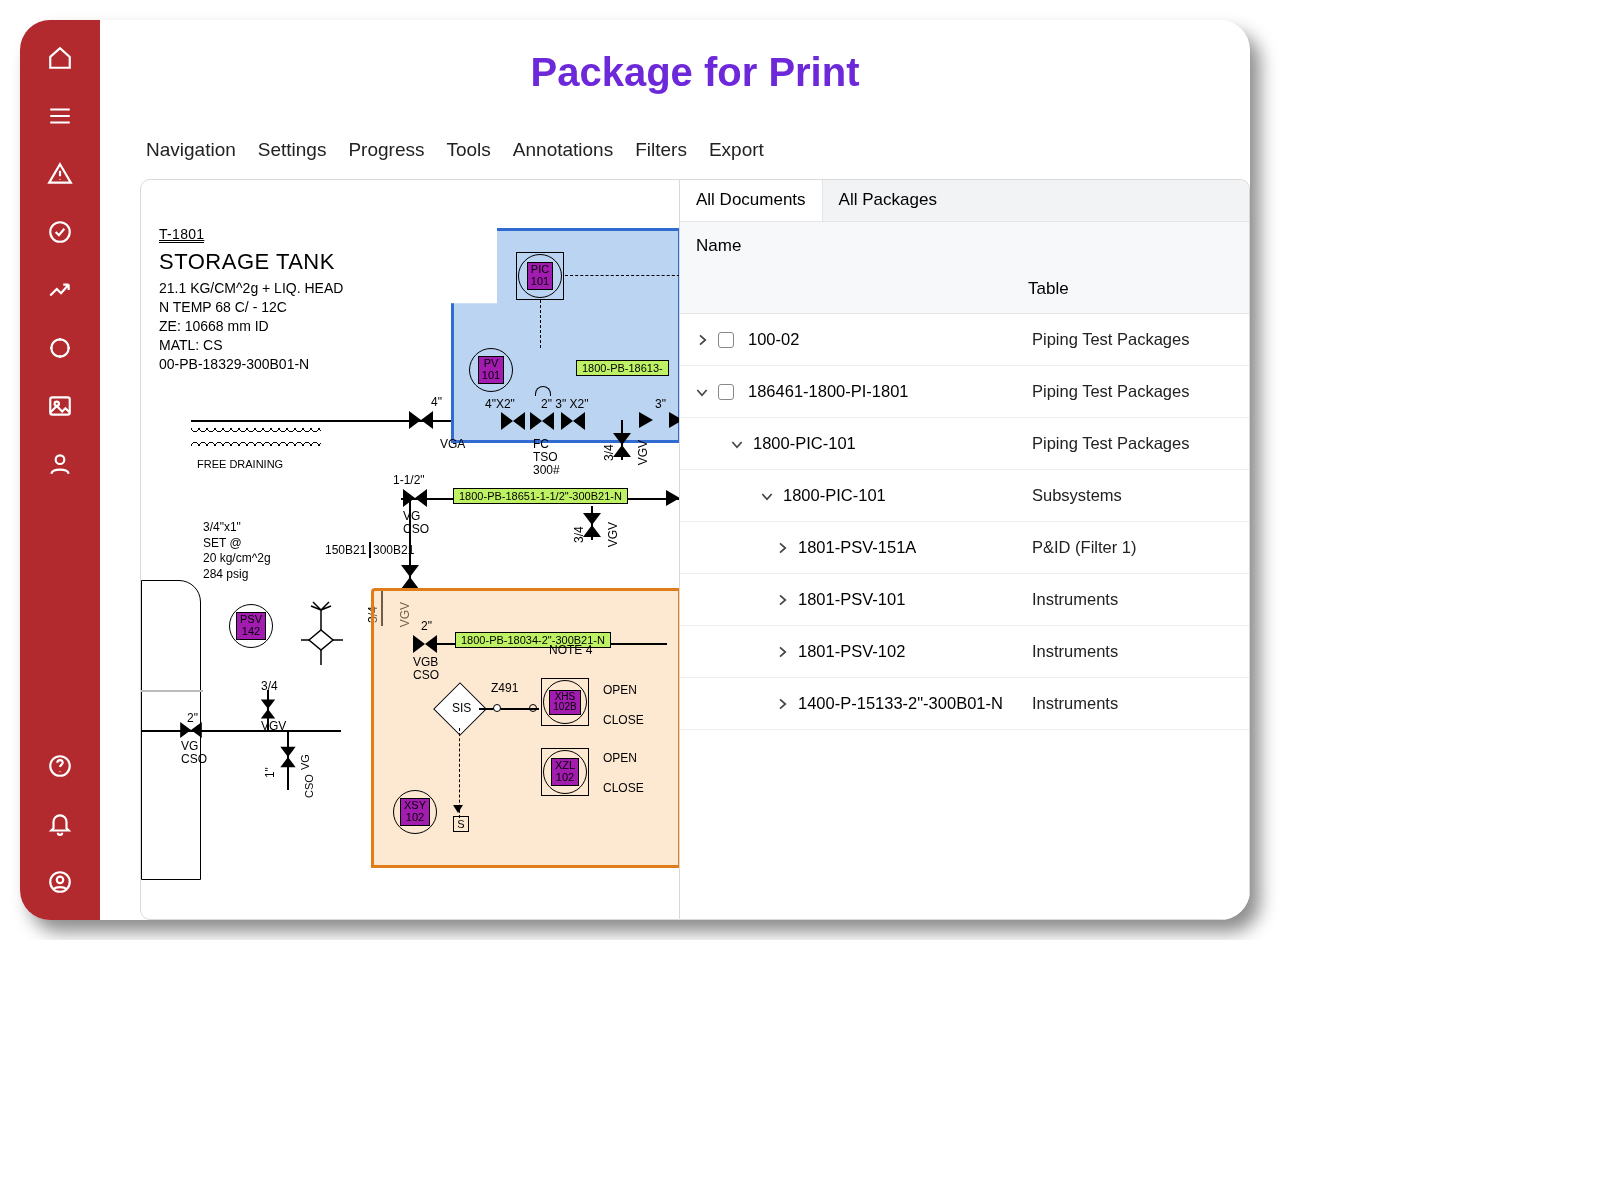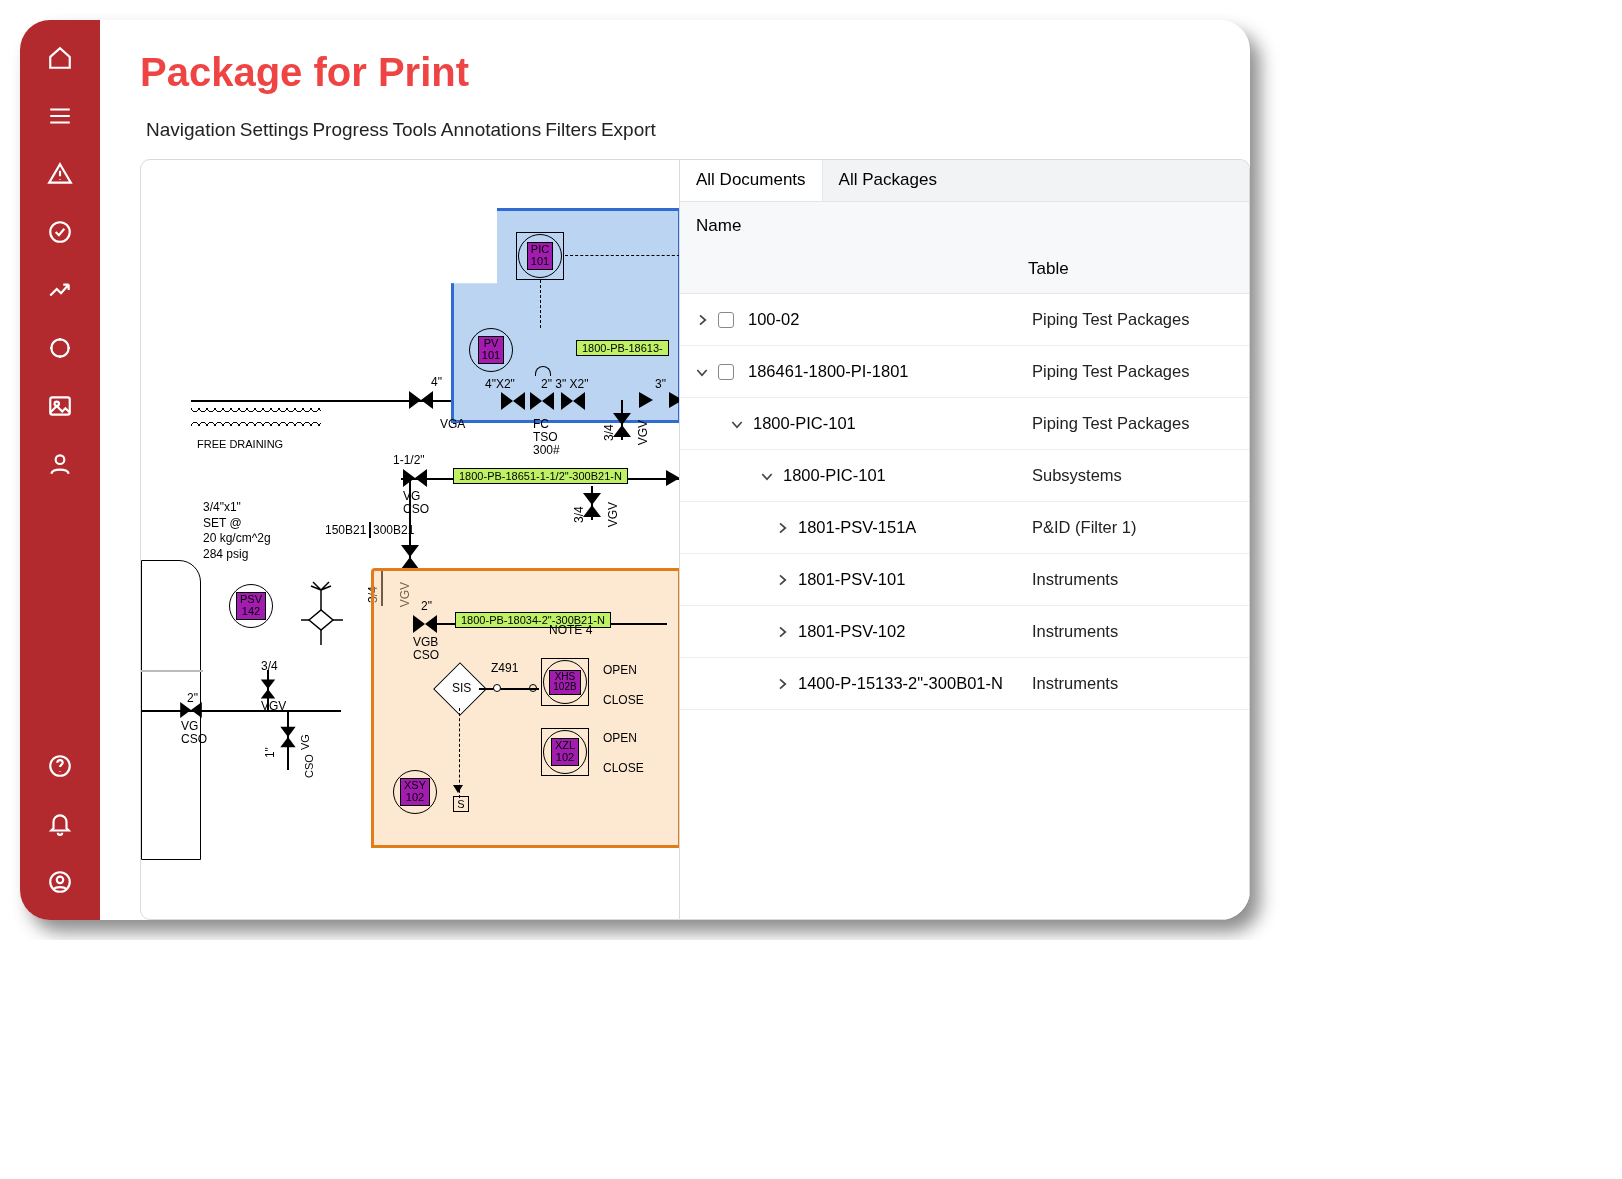--- a/index.html
+++ b/index.html
@@ -32,22 +32,22 @@
   .sidebar .spacer { flex: 1; }
   .sidebar .ic { width: 28px; height: 28px; color: #fff; display: flex; align-items: center; justify-content: center; }
   .sidebar svg { stroke: #fff; fill: none; stroke-width: 2; }
   .main {
     flex: 1;
     display: flex;
     flex-direction: column;
     padding: 30px 0 0 40px;
     min-width: 0;
   }
-  .page-title { font-size: 40px; font-weight: 600; margin-bottom: 24px; color:#ef4444; }
-  .menu { display: flex; gap: 4px; font-size: 19px; margin-bottom: 18px; padding-left: 6px; }
+  .page-title { font-size: 40px; font-weight: 600; margin-bottom: 24px; color:#6d28d9;text-align:center; }
+  .menu { display: flex; gap: 22px; font-size: 19px; margin-bottom: 18px; padding-left: 6px; margin-top: 20px; }
   .menu span { cursor: pointer; color:#222; }
   .content { display: flex; flex: 1; min-height: 0; }
 
   
   .diagram {
     flex: 0 0 540px;
     border: 1px solid #d9d9d9;
     border-radius: 10px 0 0 10px;
     background: #fff;
     padding: 14px;
@@ -193,20 +193,31 @@
       <span>Tools</span>
       <span>Annotations</span>
       <span>Filters</span>
       <span>Export</span>
     </div>
 
     <div class="content">
 
       <div class="diagram">
 
+        <div style="position:absolute;left:18px;top:46px;">
+          <span class="eqnum">T-1801</span>
+          <div class="eqtitle">STORAGE TANK</div>
+          <div class="eqspec">
+            <div>21.1 KG/CM^2g + LIQ. HEAD</div>
+            <div>N TEMP 68 C/ - 12C</div>
+            <div>ZE: 10668 mm ID</div>
+            <div>MATL: CS</div>
+            <div>00-PB-18329-300B01-N</div>
+          </div>
+        </div>
 
         <div class="zone blue" style="left:310px;top:48px;width:230px;height:215px;clip-path:polygon(20% 0,100% 0,100% 100%,0 100%,0 35%,20% 35%);"></div>
 
         <div style="position:absolute;left:375px;top:72px;width:48px;height:48px;border:1.5px solid #000;"></div>
         <div class="bubble" style="left:377px;top:74px;">
             <span class="tag" style="white-space:pre;">PIC
 101</span>
           </div>
 
         <div style="position:absolute;left:424px;top:95px;width:120px;border-top:1.5px dashed #000;"></div>

